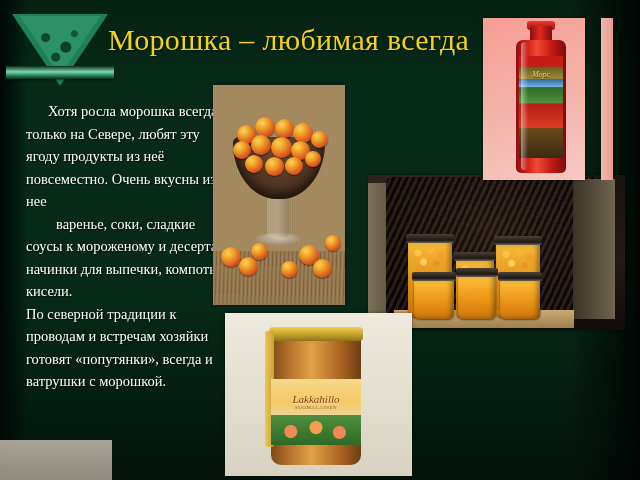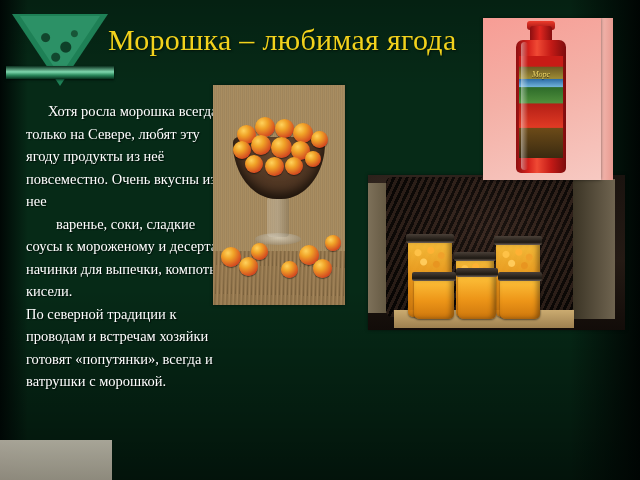--- a/index.html
+++ b/index.html
@@ -324,21 +324,21 @@
     left: 40px; top: 18px;
     width: 9px; height: 116px;
     background: linear-gradient(90deg, #e9c75c, #c9a232);
     border-radius: 3px;
   }
 
   
   .photo-bottle {
     left: 483px;
     top: 18px;
-    width: 118px;
+    width: 102px;
     height: 162px;
     background: linear-gradient(160deg, #f79d95 0%, #f4b0a6 45%, #f7c9c2 100%);
   }
   .bottle-body {
     position: absolute;
     left: 33px; top: 22px;
     width: 50px; height: 133px;
     background: linear-gradient(90deg, #8e0f10 0%, #d6221c 25%, #f04a34 42%, #c41a16 70%, #7d0c0d 100%);
     border-radius: 7px 7px 5px 5px;
   }
@@ -412,21 +412,21 @@
   <div class="bg-left-dark"></div>
   <div class="bg-right-dark"></div>
 
   <div class="emblem">
     <div class="tri"></div>
     <div class="tri-inner"></div>
     <div class="tri-tex"></div>
     <div class="bar"></div>
   </div>
 
-  <div class="title">Морошка – любимая ягода</div>
+  <div class="title">Морошка – любимая всегда</div>
 
   <div class="body-text">
     <p class="indent">Хотя росла морошка всегда только на Севере, любят эту ягоду продукты из неё повсеместно. Очень вкусны из нее</p>
     <p class="p2">варенье, соки, сладкие соусы к мороженому и десертам, начинки для выпечки, компоты, кисели.</p>
     <p>По северной традиции к проводам и встречам хозяйки готовят «попутянки», всегда и ватрушки с морошкой.</p>
   </div>
 
   <div class="photo photo-bowl">
     <div class="bowl-table"></div>
     <div class="bowl-foot"></div>
@@ -475,20 +475,30 @@
         <span class="lid"></span>
       </div>
     <div class="jar" style="left:90px;  top:100px; width:38px; height:44px;">
         <span class="lid"></span>
       </div>
     <div class="jar" style="left:132px; top:104px; width:40px; height:40px;">
         <span class="lid"></span>
       </div>
   </div>
 
+  <div class="photo photo-jam">
+    <div class="jam-jar"></div>
+    <div class="jam-lid"></div>
+    <div class="jam-strap"></div>
+    <div class="jam-label">
+      <div class="brand">Lakkahillo</div>
+      <div class="sub">SUOMALAINEN</div>
+      <div class="art"></div>
+    </div>
+  </div>
 
   <div class="right-sliver"></div>
   <div class="photo photo-bottle">
     <div class="bottle-cap"></div>
     <div class="bottle-neck"></div>
     <div class="bottle-body"></div>
     <div class="bottle-label">
       <div class="lbl-word">Морс</div>
     </div>
     <div class="bottle-gloss"></div>

